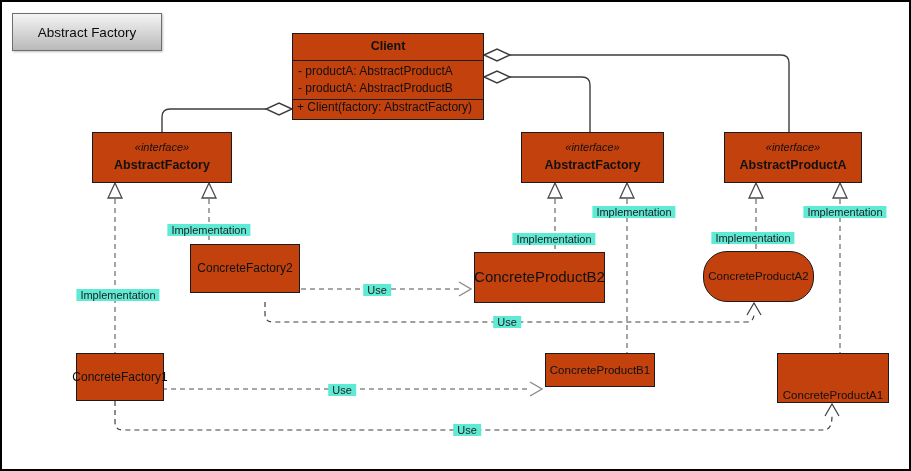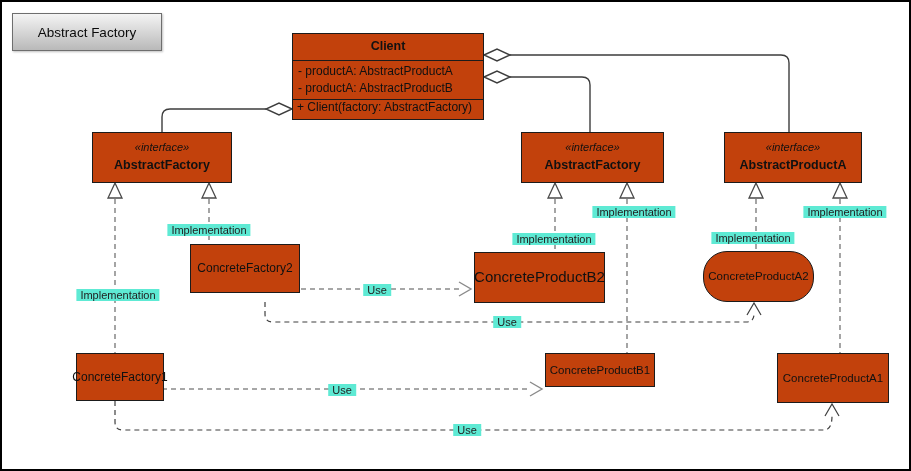--- a/index.html
+++ b/index.html
@@ -130,21 +130,21 @@
   </div>
   <div class="box" style="left:472px;top:250px;width:131px;height:51px;font-size:15px;">
     <span>ConcreteProductB2</span>
   </div>
   <div class="box" style="left:543px;top:351px;width:110px;height:34px;font-size:11.5px;">
     <span>ConcreteProductB1</span>
   </div>
   <div class="box" style="left:701px;top:249px;width:111px;height:51px;font-size:11.5px;border-radius:24px;">
     <span>ConcreteProductA2</span>
   </div>
-  <div class="box" style="left:775px;top:351px;width:112px;height:50px;font-size:11.5px;">
+  <div class="box" style="left:775px;top:351px;width:112px;height:50px;font-size:11.5px;justify-content:flex-end;">
     <span>ConcreteProductA1</span>
   </div>
 
   <span class="edge-label" style="left:116px;top:293px;">Implementation</span>
   <span class="edge-label" style="left:207px;top:228px;">Implementation</span>
   <span class="edge-label" style="left:552px;top:237px;">Implementation</span>
   <span class="edge-label" style="left:632px;top:210px;">Implementation</span>
   <span class="edge-label" style="left:751px;top:236px;">Implementation</span>
   <span class="edge-label" style="left:843px;top:210px;">Implementation</span>
 

